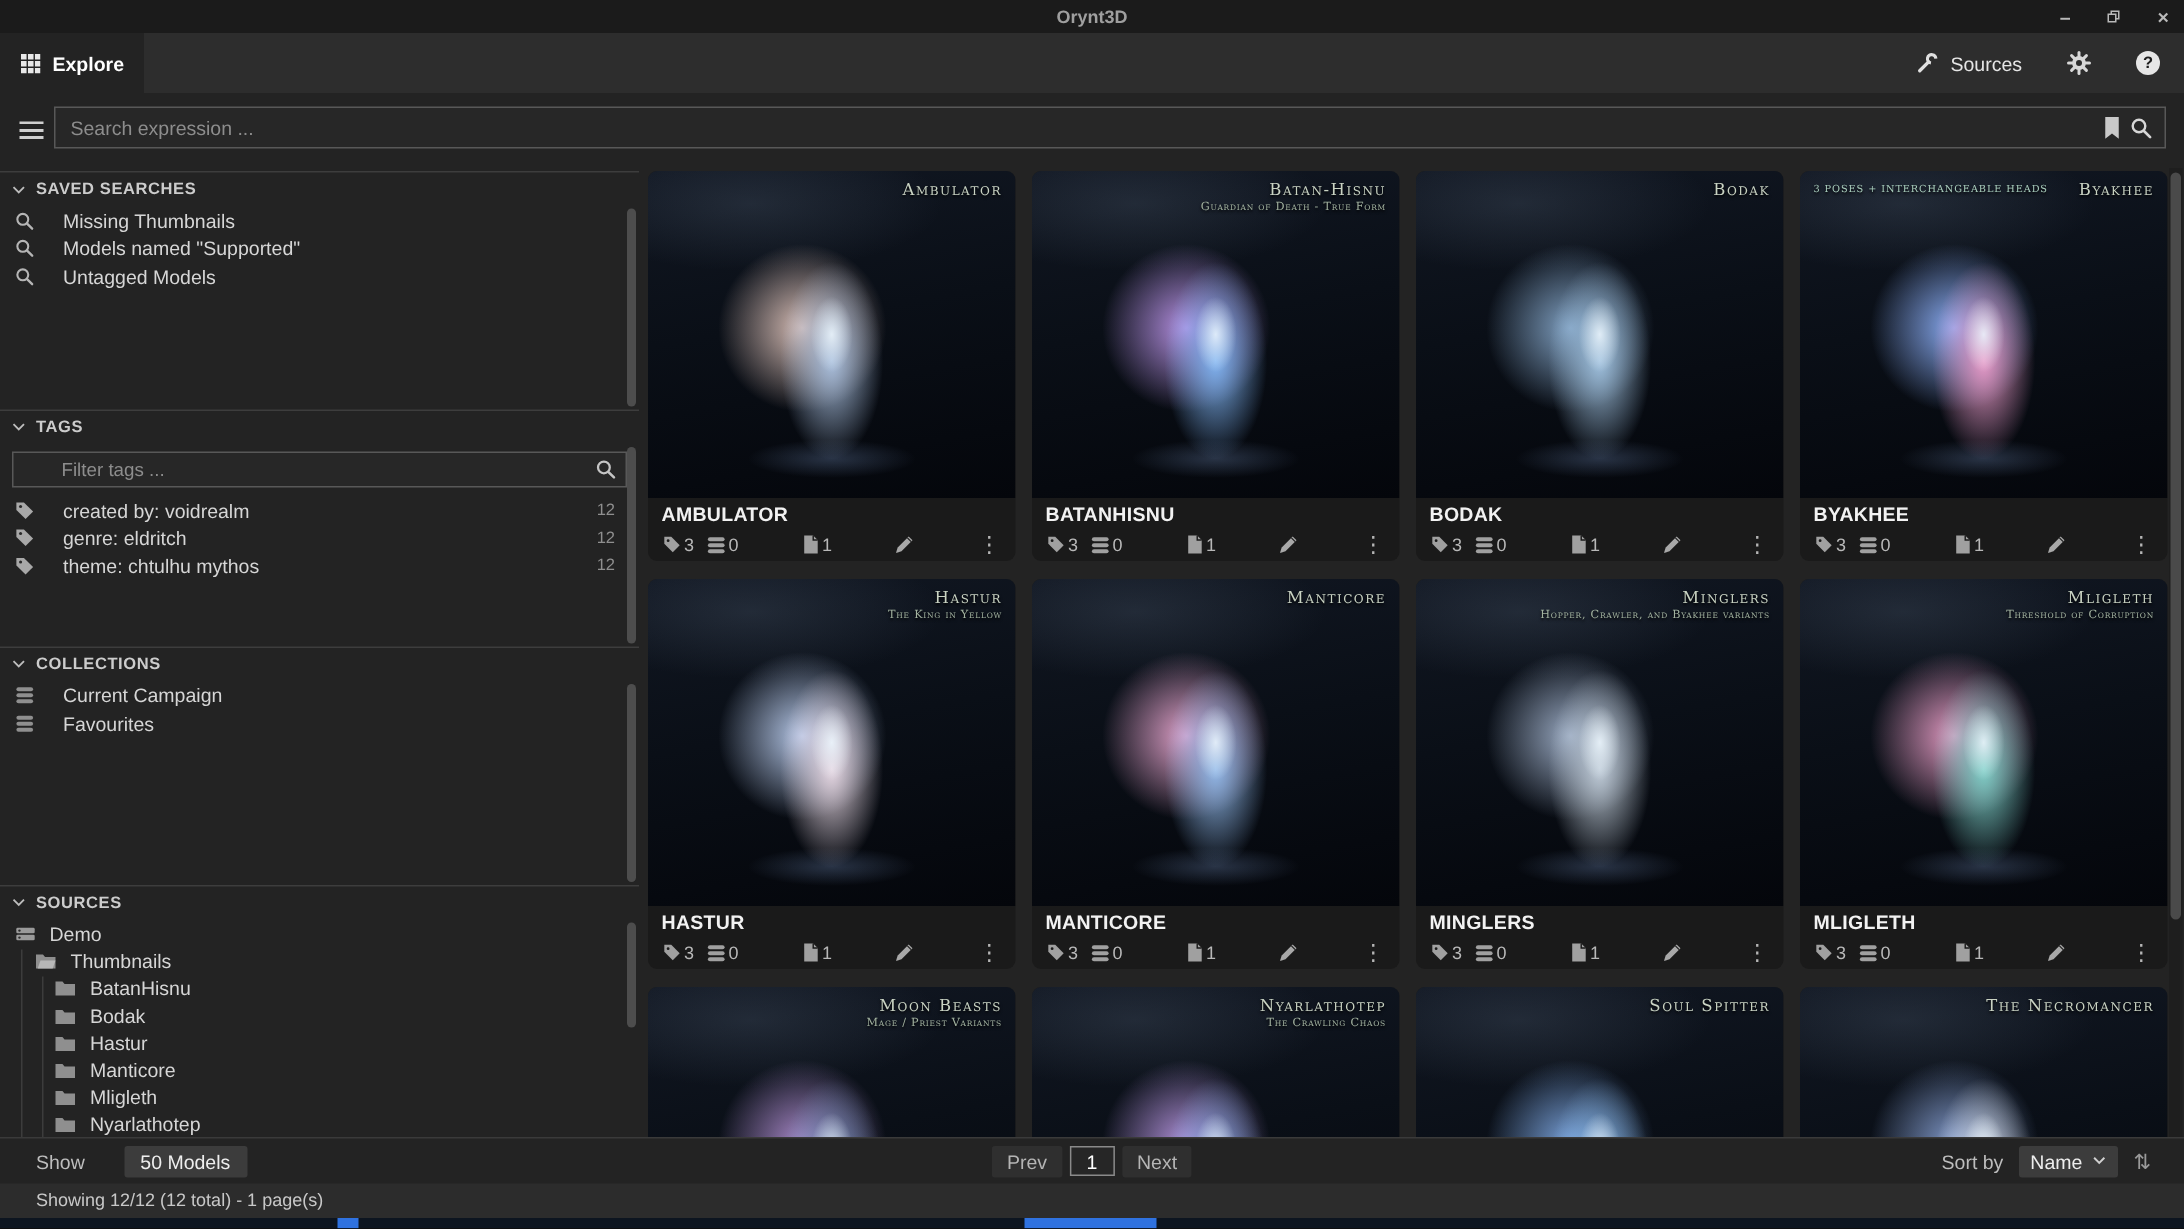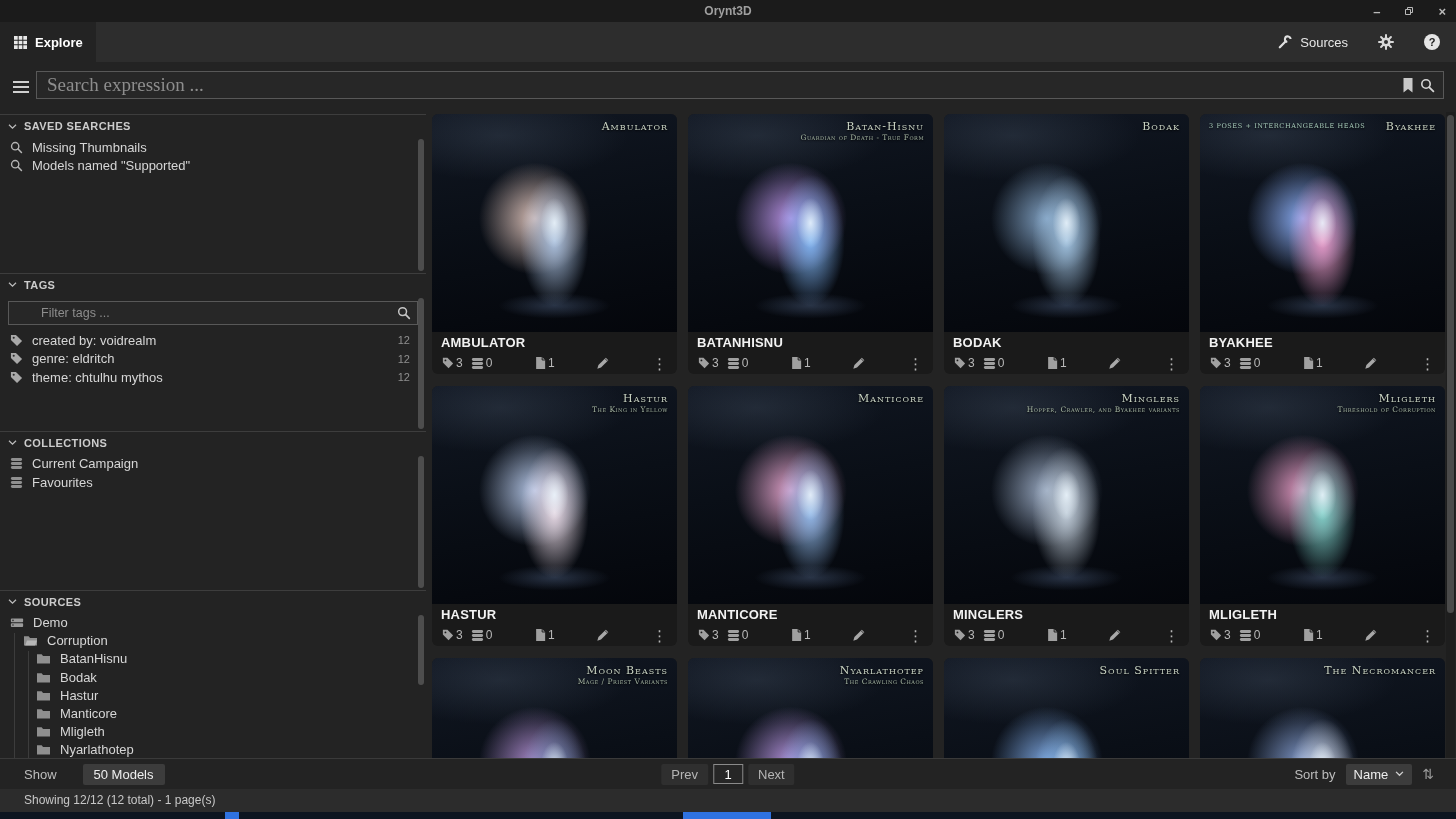--- a/index.html
+++ b/index.html
@@ -20,32 +20,32 @@
   .top-actions{position:absolute;right:16px;top:0;height:40px;display:flex;align-items:center;gap:30px;}
   .sources-btn{display:flex;align-items:center;gap:8px;color:#e6e6e6;font-size:13px;}
   .help-btn{width:16px;height:16px;border-radius:50%;background:#e6e6e6;color:#1d1d1d;font-size:11px;
             font-weight:bold;display:flex;align-items:center;justify-content:center;}
   
   .searchrow{position:absolute;top:62px;left:0;right:0;height:50px;}
   .hamburger{position:absolute;left:13px;top:19px;width:16px;height:12px;
              background:repeating-linear-gradient(#cfcfcf 0 2px,transparent 2px 5px);}
   .search-box{position:absolute;left:36px;right:12px;top:9px;height:28px;background:#272727;
               border:1px solid #585858;box-sizing:border-box;display:flex;align-items:center;}
-  .search-box input{flex:1;background:transparent;border:0;outline:0;color:#ddd;font-size:19px;
-                    padding:0 10px;font-family:Liberation Serif, serif;}
+  .search-box input{flex:1;background:transparent;border:0;outline:0;color:#ddd;font-size:13px;
+                    padding:0 10px;font-family:Liberation Sans, sans-serif;}
   .search-box input::placeholder{color:#8d8d8d;}
   .search-icons{display:flex;align-items:center;gap:6px;padding-right:8px;}
   
   .sidebar{position:absolute;left:0;top:114px;width:426px;bottom:60px;display:flex;flex-direction:column;}
   .section{display:flex;flex-direction:column;box-sizing:border-box;border-top:1px solid #3d3d3d;}
   .s1{height:161px}.s2{height:160px}.s3{height:161px}.s4{flex:1}
   .sec-header{height:22px;display:flex;align-items:center;gap:7px;padding-left:8px;
               font-size:11px;font-weight:bold;letter-spacing:.4px;color:#cccccc;}
   .sec-body{flex:1;position:relative;overflow:hidden;padding-top:1px;}
-  .side-item{height:18.5px;display:flex;align-items:center;gap:9px;padding-left:10px;font-size:13px;color:#d6d6d6;}
+  .side-item{height:18.5px;display:flex;align-items:center;gap:19px;padding-left:10px;font-size:13px;color:#d6d6d6;}
   .side-item .cnt{margin-left:auto;margin-right:16px;font-size:11px;color:#8f8f8f;}
   .vscroll{position:absolute;right:2px;top:2px;bottom:2px;width:6px;background:#4d4d4d;border-radius:3px;}
   .vscroll.part{bottom:auto;height:48%;}
   .filter-box{margin:4px 8px 6px 8px;height:24px;background:#272727;border:1px solid #585858;
               display:flex;align-items:center;box-sizing:border-box;width:410px;}
   .filter-box input{flex:1;background:transparent;border:0;outline:0;color:#ddd;font-size:12.5px;padding:0 8px;font-family:inherit;margin-left:24px;}
   .filter-box input::placeholder{color:#8d8d8d;}
   .filter-box .mag{padding-right:6px;}
   .tree-item{height:18.2px;display:flex;align-items:center;gap:9px;font-size:13px;color:#d6d6d6;
              padding-left:calc(10px + var(--d,0)*13px);}
@@ -198,20 +198,29 @@
           <div class="side-item">
             <span>
               <svg width="13" height="13" viewBox="0 0 15 15">
                 <circle cx="6" cy="6" r="4.2" fill="none" stroke="#b5b5b5" stroke-width="1.6"></circle>
                 <path d="M9.3 9.3L13.2 13.2" stroke="#b5b5b5" stroke-width="1.8" stroke-linecap="round"></path>
               </svg>
             </span>
             <span>Models named "Supported"</span>
           </div>
 
+          <div class="side-item">
+            <span>
+              <svg width="13" height="13" viewBox="0 0 15 15">
+                <circle cx="6" cy="6" r="4.2" fill="none" stroke="#b5b5b5" stroke-width="1.6"></circle>
+                <path d="M9.3 9.3L13.2 13.2" stroke="#b5b5b5" stroke-width="1.8" stroke-linecap="round"></path>
+              </svg>
+            </span>
+            <span>Untagged Models</span>
+          </div>
         </div>
     </div>
 
     <div class="section s2">
       <div class="sec-header">
         <span>
             <svg width="9" height="7" viewBox="0 0 10 8">
               <path d="M1 2l4 4 4-4" fill="none" stroke="#bdbdbd" stroke-width="1.4"></path>
             </svg>
           </span>
@@ -340,21 +349,21 @@
 
           <div class="tree-item" style="--d: 1;">
 
             <span>
               <svg width="15" height="13" viewBox="0 0 16 14">
                 <path fill="#8f8f8f" d="M1 2.5h5l1.5 1.8H15v8.2H1z"></path>
                 <path fill="#b7b7b7" d="M2.2 12.5l2-5.6H15l-2 5.6z"></path>
               </svg>
             </span>
 
-            <span>Corruption</span>
+            <span>Thumbnails</span>
           </div>
 
           <div class="tree-item" style="--d: 2;">
 
             <span>
               <svg width="15" height="13" viewBox="0 0 16 14">
                 <path fill="#8f8f8f" d="M1 2.5h5l1.5 1.8H15v8.2H1z"></path>
               </svg>
             </span>
             <span>BatanHisnu</span>

